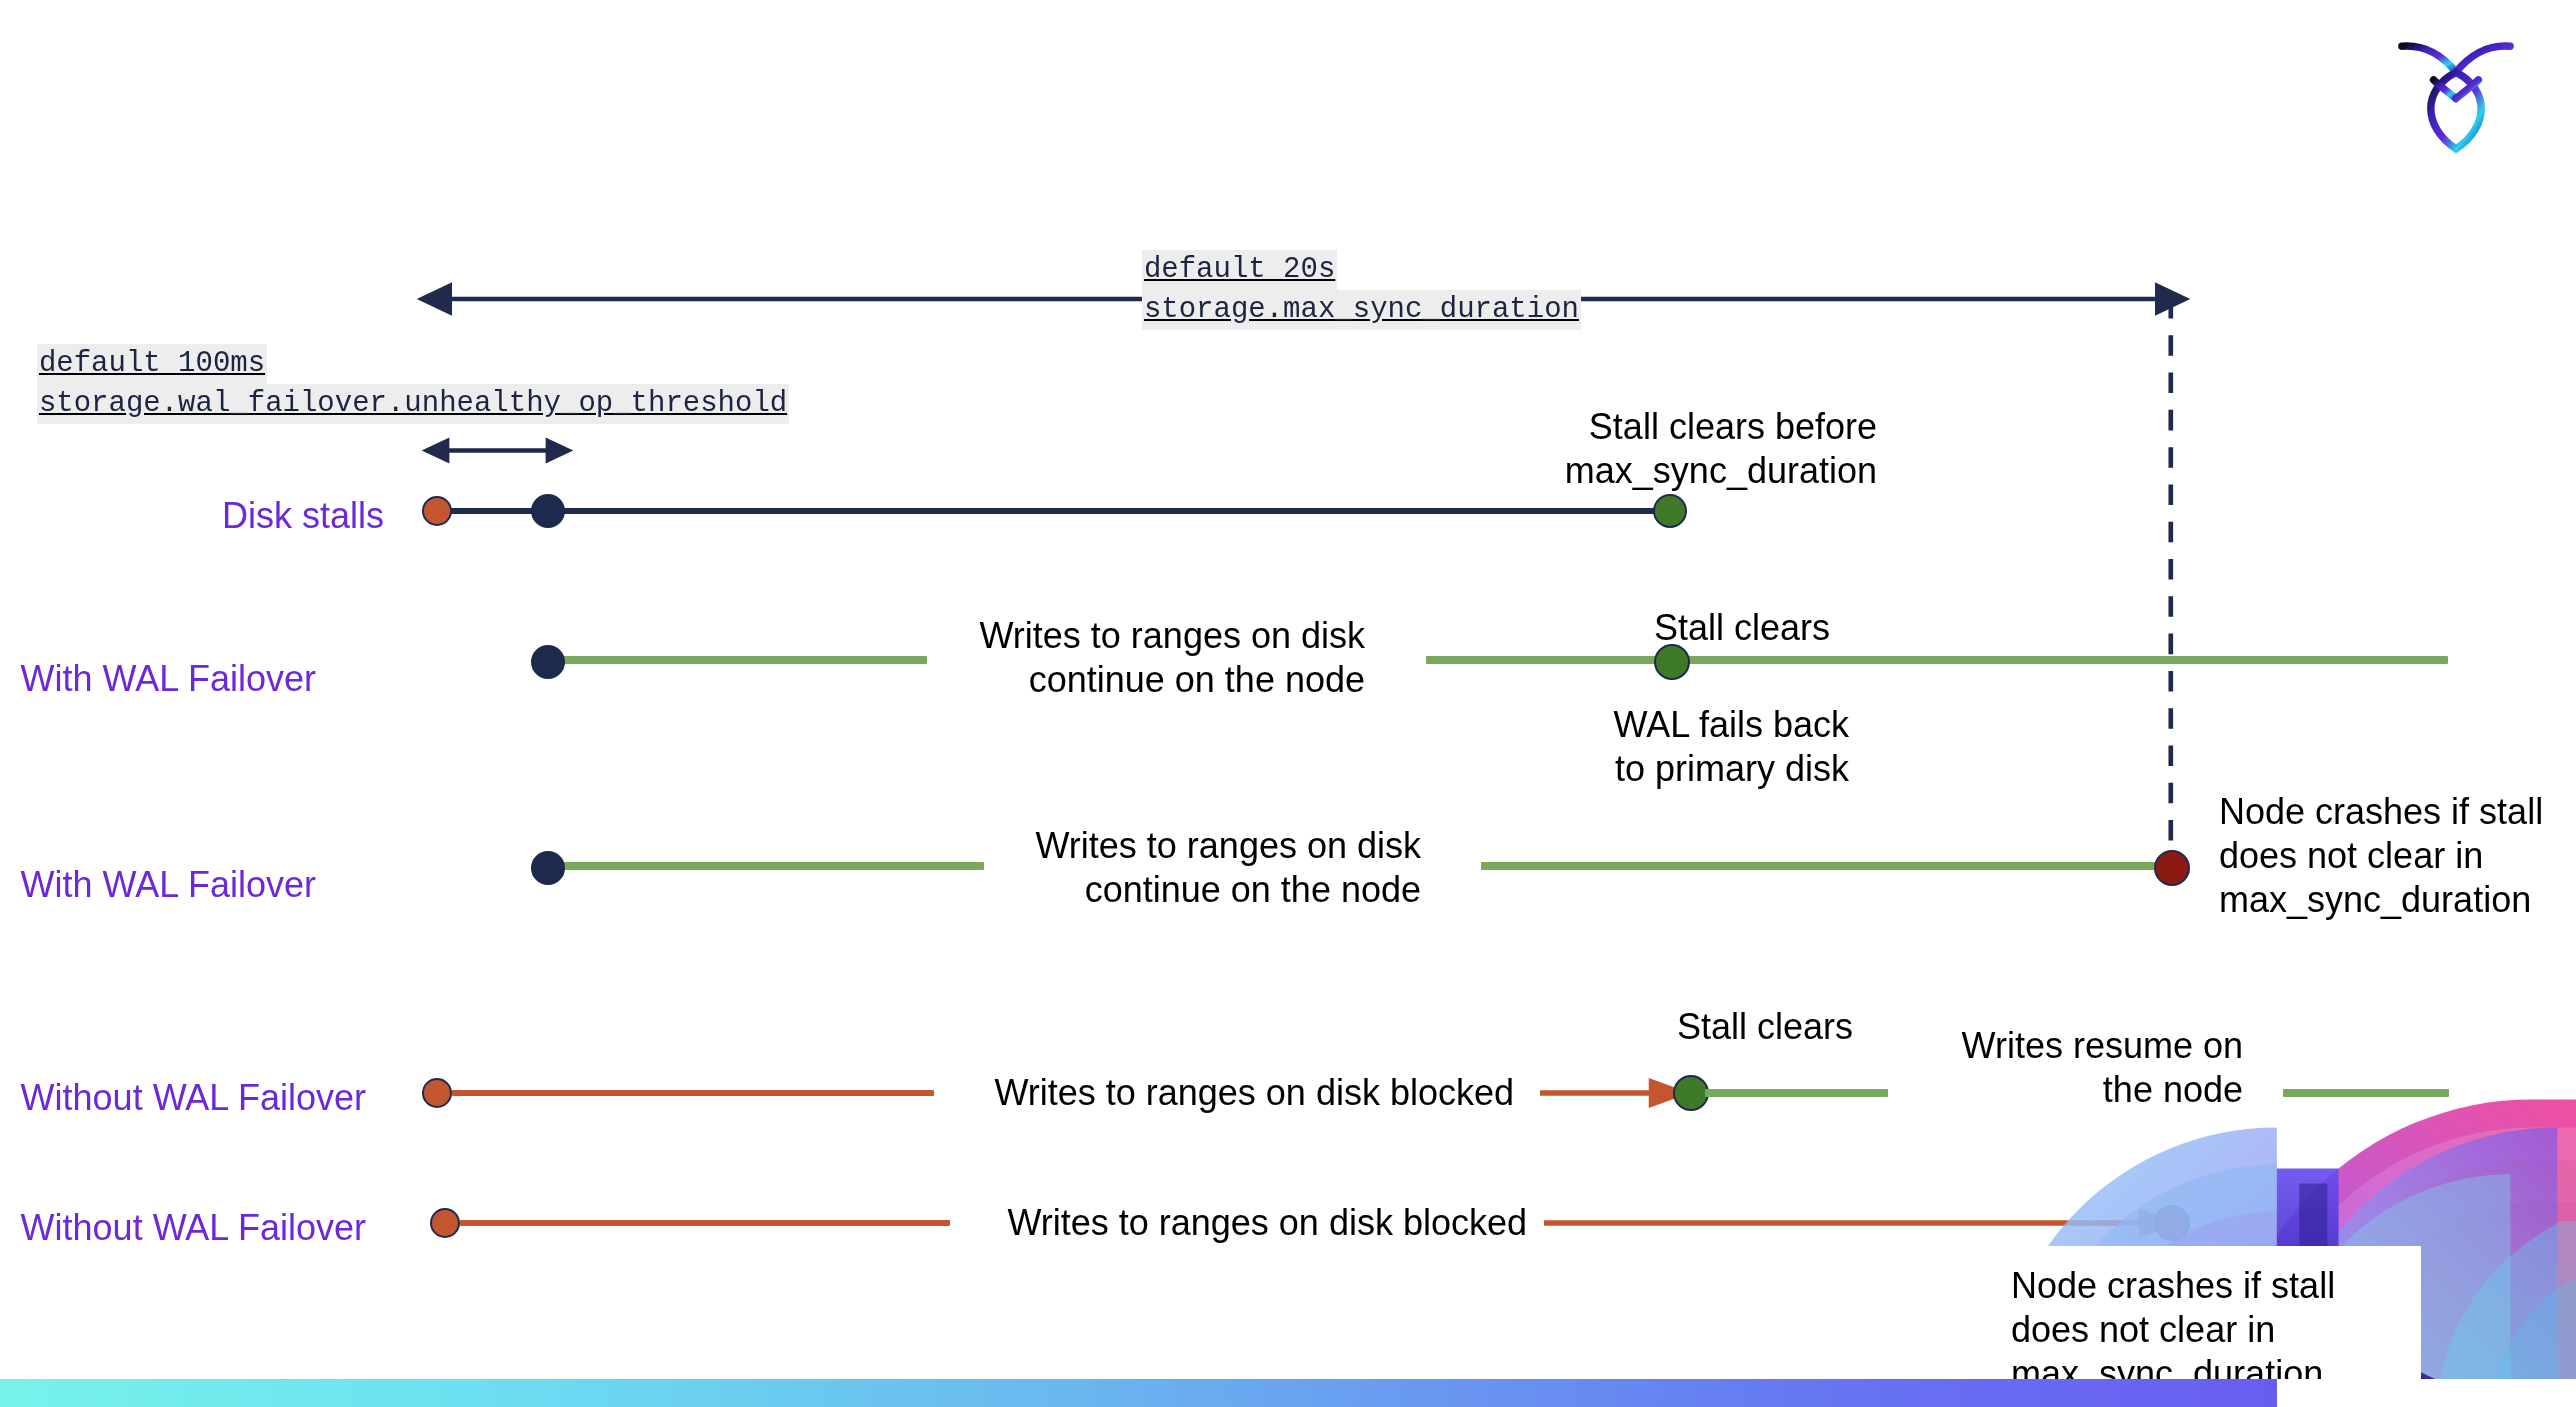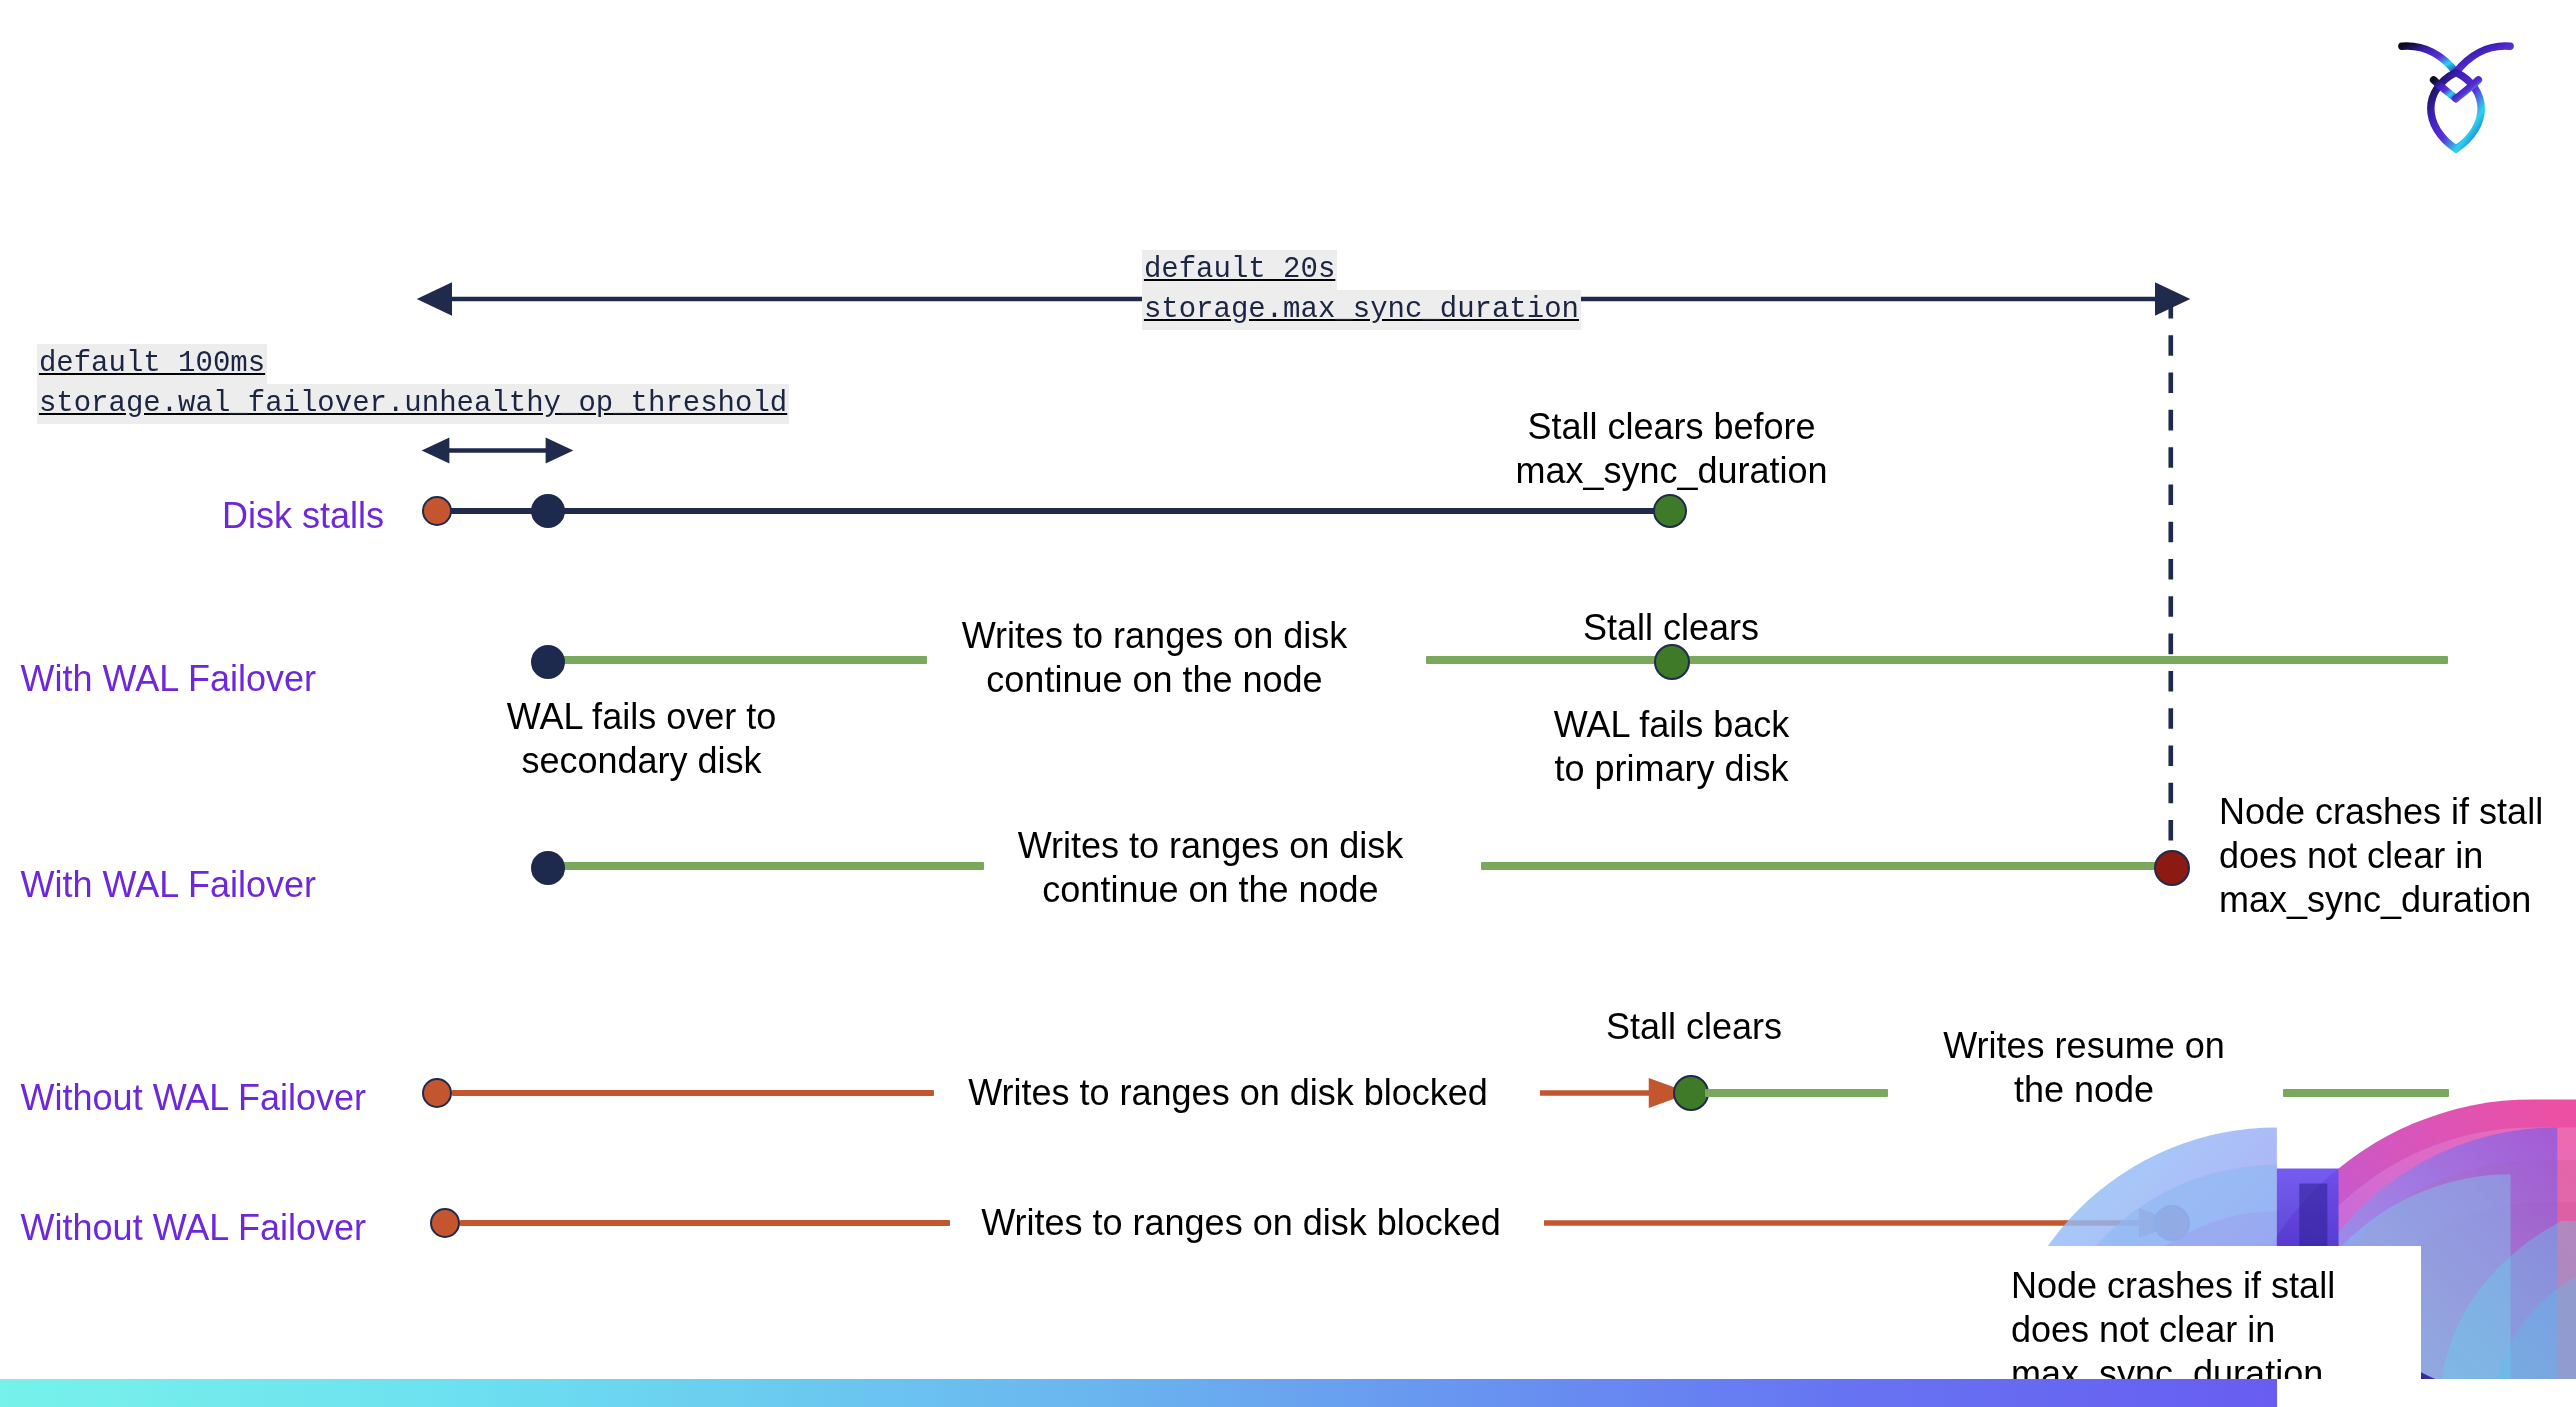--- a/index.html
+++ b/index.html
@@ -54,21 +54,21 @@
     font-size: 36px;
     color: #6d28d9;
     white-space: nowrap;
     line-height: 1.18;
   }
   .note {
     font-size: 36px;
     color: #000000;
     line-height: 1.22;
     white-space: pre-line;
-    text-align: center;
+    text-align: right;
   }
   .note.left { text-align: left; }
   .line-navy   { background: #1f2a4d; }
   .line-green  { background: #7aa85c; }
   .line-red    { background: #c3552f; }
 
   .hline { position: absolute; border-radius: 0.9px; }
 
   .dot {
     position: absolute;
@@ -198,22 +198,20 @@
   <div class="abs row-label" style="left:20.6px; top:658px;">With WAL Failover</div>
 
   <div class="abs hline line-green" style="left:548px; top:656px; width:379px; height:8.4px;"></div>
 
   <div class="abs hline line-green" style="left:1426px; top:656px; width:1022px; height:8.4px;"></div>
 
   <div class="abs dot dot-navy" style="left:531px; top:645px; width:34px; height:34px;"></div>
 
   <div class="abs dot dot-green" style="left:1654px; top:644px; width:36px; height:36px;"></div>
 
-  <div class="abs note" style="left:464px; top:695px; width:355px;">WAL fails over to
-secondary disk</div>
 
   <div class="abs note" style="left:944px; top:614px; width:421px;">Writes to ranges on disk
 continue on the node</div>
 
   <div class="abs note" style="left:1512px; top:606px; width:318px;">Stall clears</div>
 
   <div class="abs note" style="left:1494px; top:703px; width:355px;">WAL fails  back
 to primary disk</div>
 
   <div class="abs row-label" style="left:20.6px; top:864px;">With WAL Failover</div>

